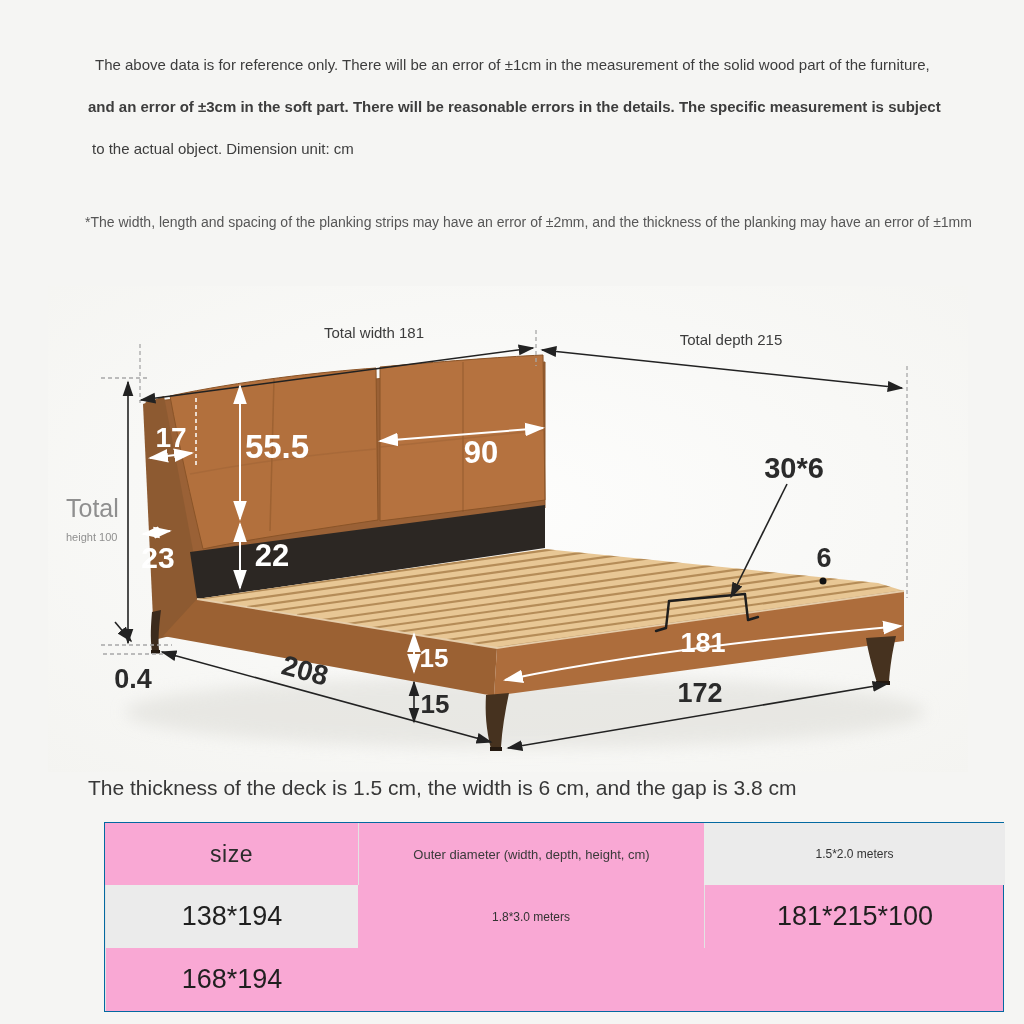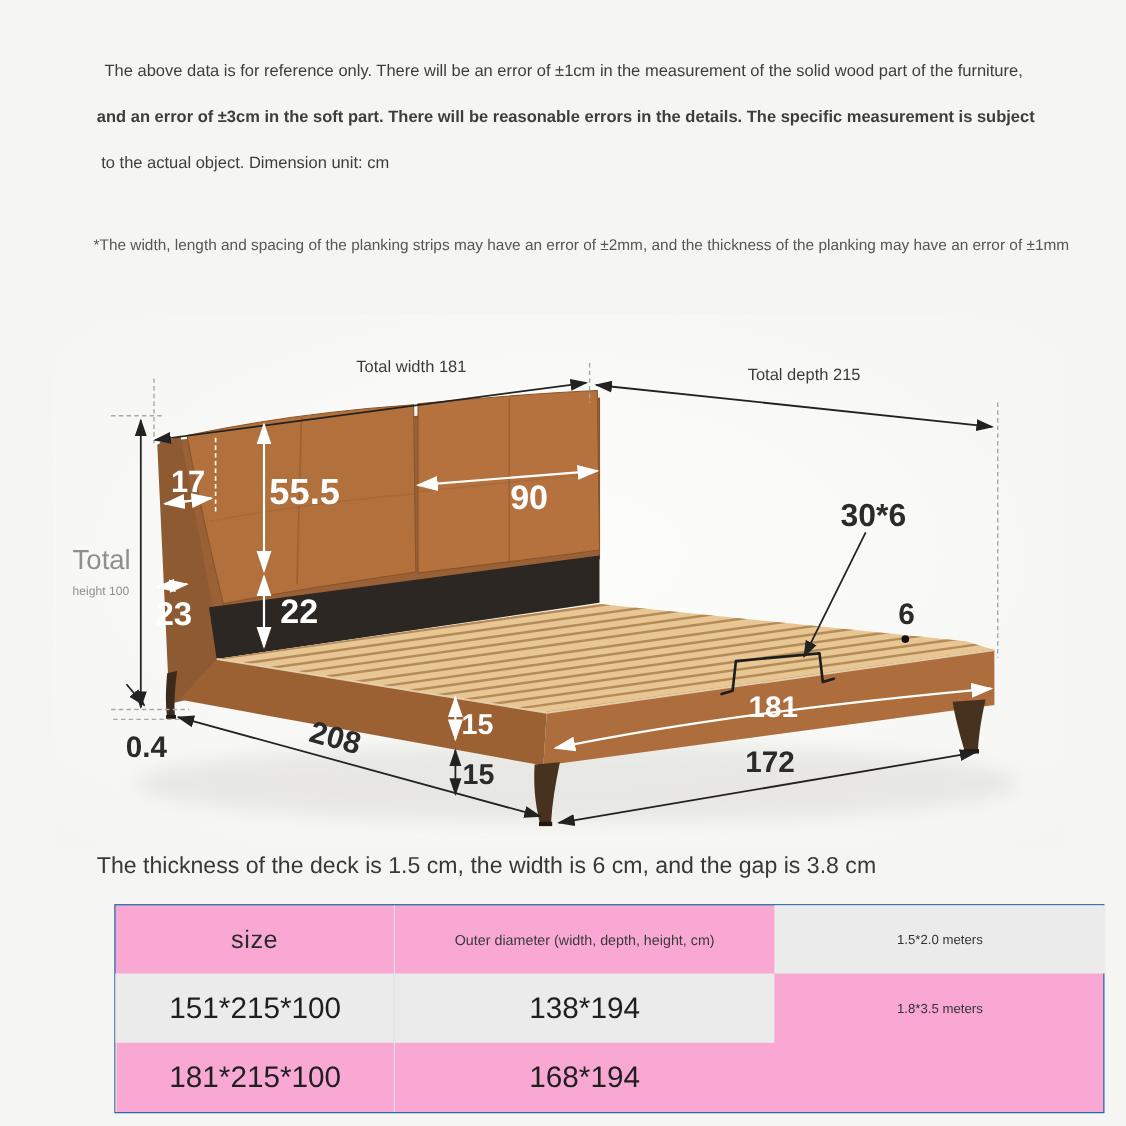--- a/index.html
+++ b/index.html
@@ -212,21 +212,20 @@
     </g>
   </svg>
 
   <div class="deck-note">The thickness of the deck is 1.5 cm, the width is 6 cm, and the gap is 3.8 cm</div>
 
   <div class="size-table">
     <div class="cell c0 h-size">size</div>
     <div class="cell h-outer">Outer diameter (width, depth, height, cm)</div>
 
     <div class="cell c0 alt d-size">1.5*2.0 meters</div>
-    <div class="cell alt d-num">151*215*100</div>
     <div class="cell alt d-num">138*194</div>
 
-    <div class="cell c0 d-size">1.8*3.5 meters</div>
+    <div class="cell c0 d-size">1.8*3.0 meters</div>
     <div class="cell d-num">181*215*100</div>
     <div class="cell d-num">168*194</div>
   </div>
 
 </div>
 
 </body></html>

